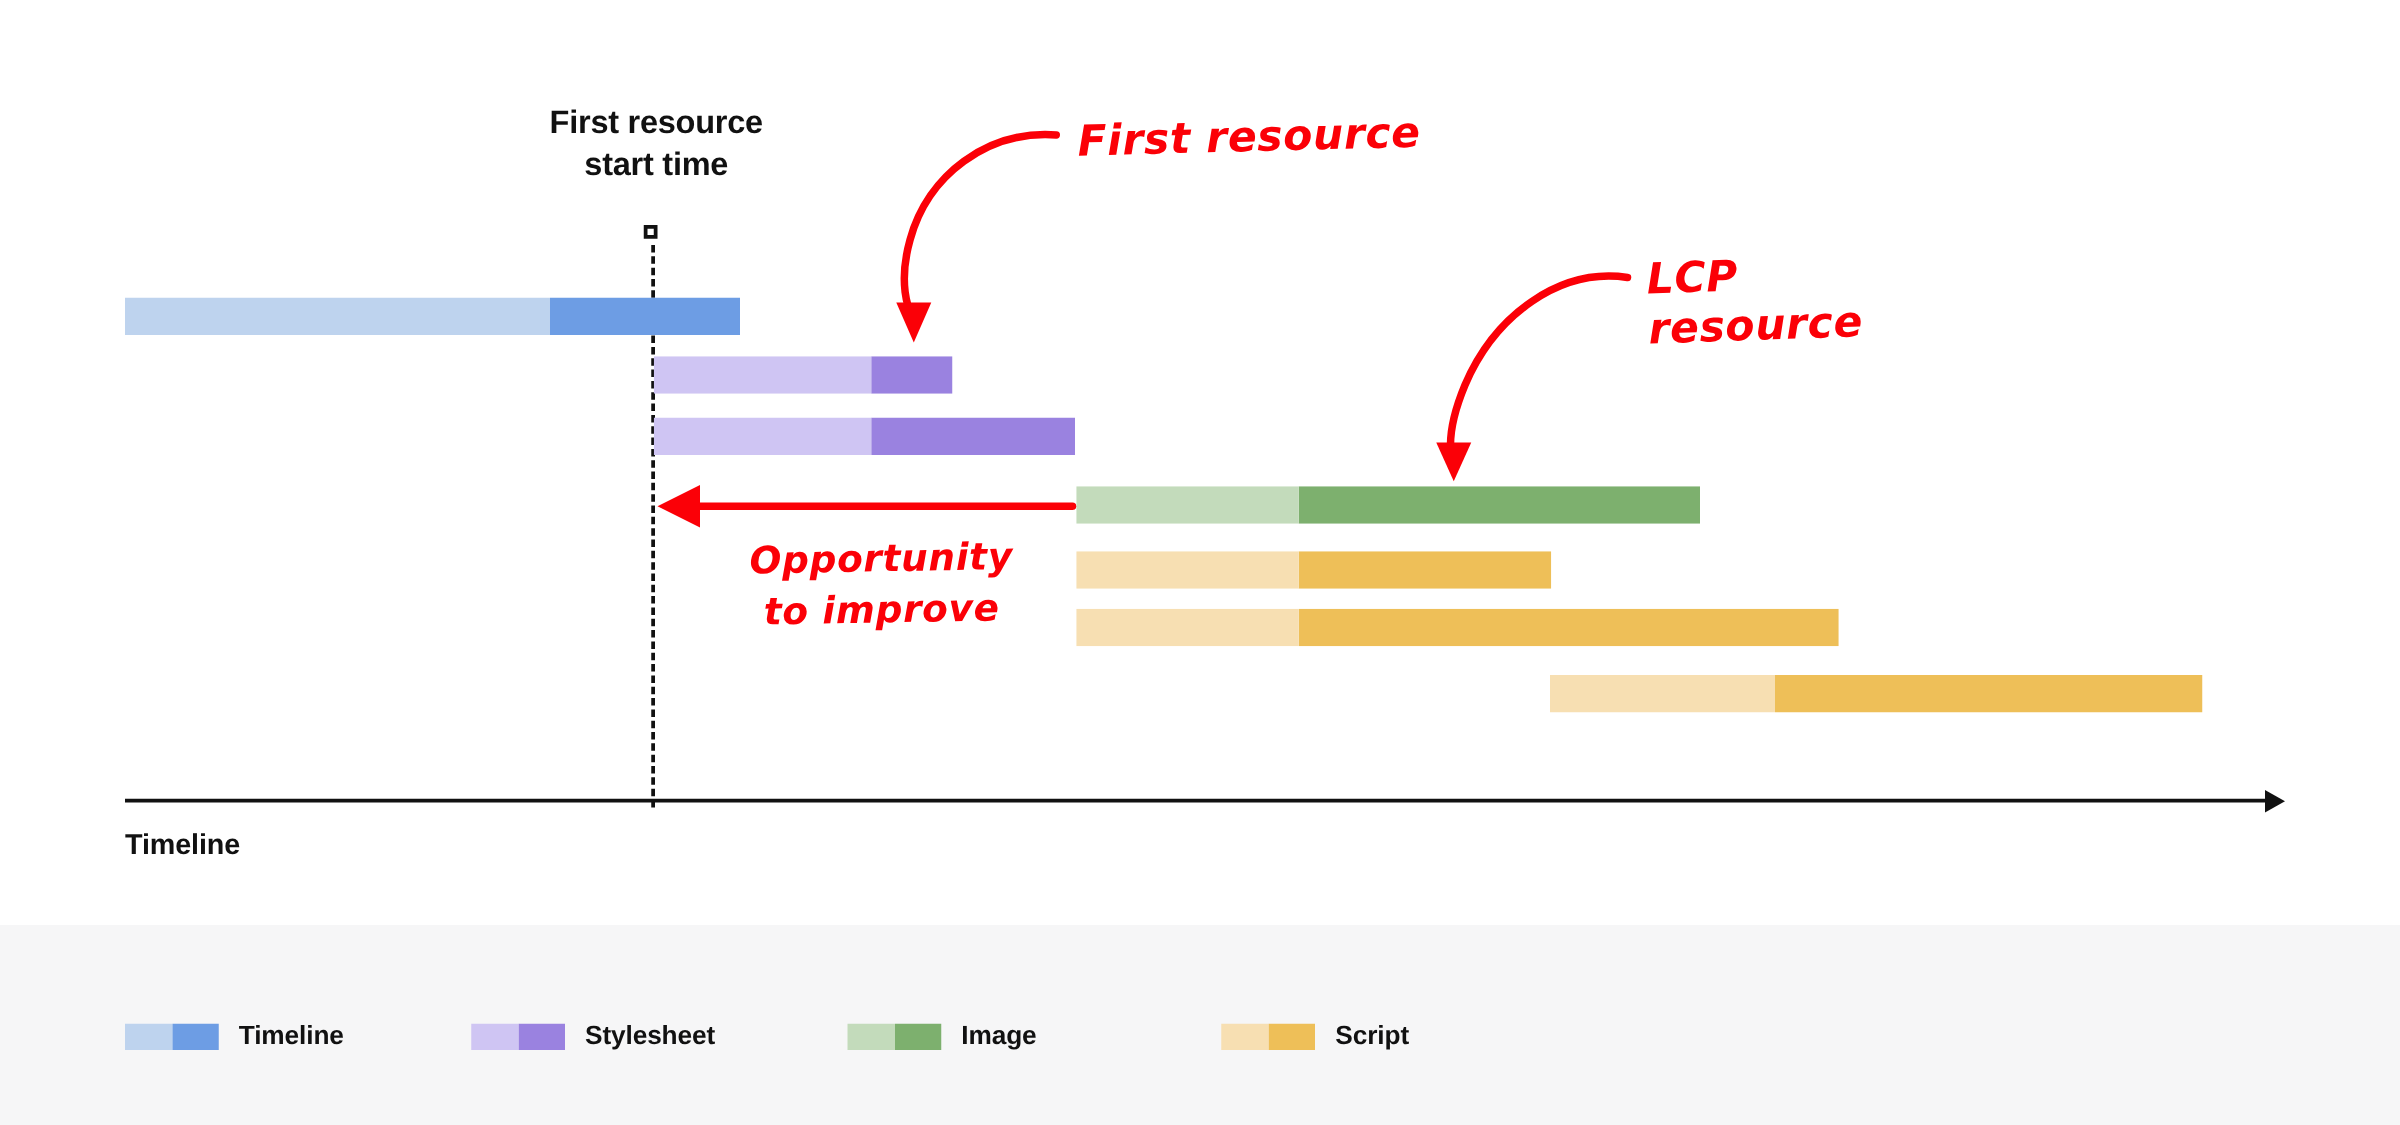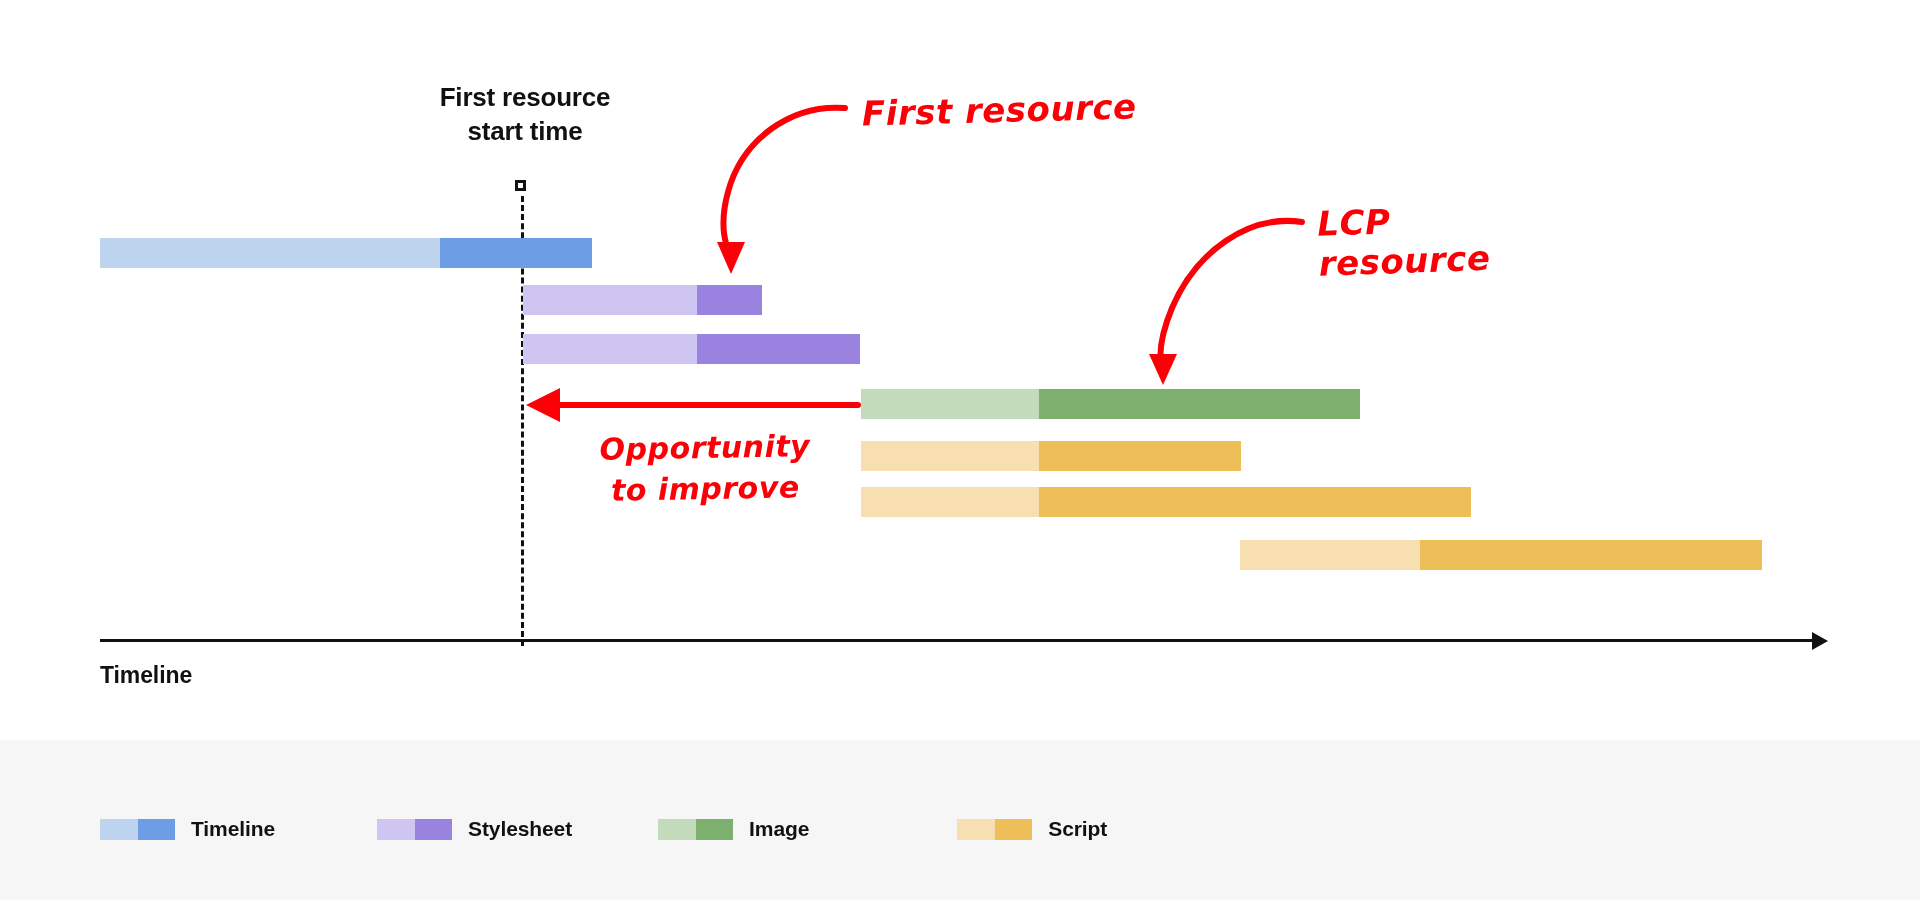--- a/index.html
+++ b/index.html
@@ -272,21 +272,21 @@
       </div>
 
       <div class="legend-item" style="margin-left:40px;">
         <span class="legend-swatch">
           <span class="sw" style="background:#cfc5f3;"></span>
           <span class="sw" style="background:#9a82e0;"></span>
         </span>
         <span class="legend-label">Stylesheet</span>
       </div>
 
-      <div class="legend-item" style="margin-left:24px;">
+      <div class="legend-item" style="margin-left:44px;">
         <span class="legend-swatch">
           <span class="sw" style="background:#c3dbbb;"></span>
           <span class="sw" style="background:#7db06e;"></span>
         </span>
         <span class="legend-label">Image</span>
       </div>
 
       <div class="legend-item" style="margin-left:48px;padding-left:38px;">
         <span class="legend-swatch">
           <span class="sw" style="background:#f7dfb2;"></span>

